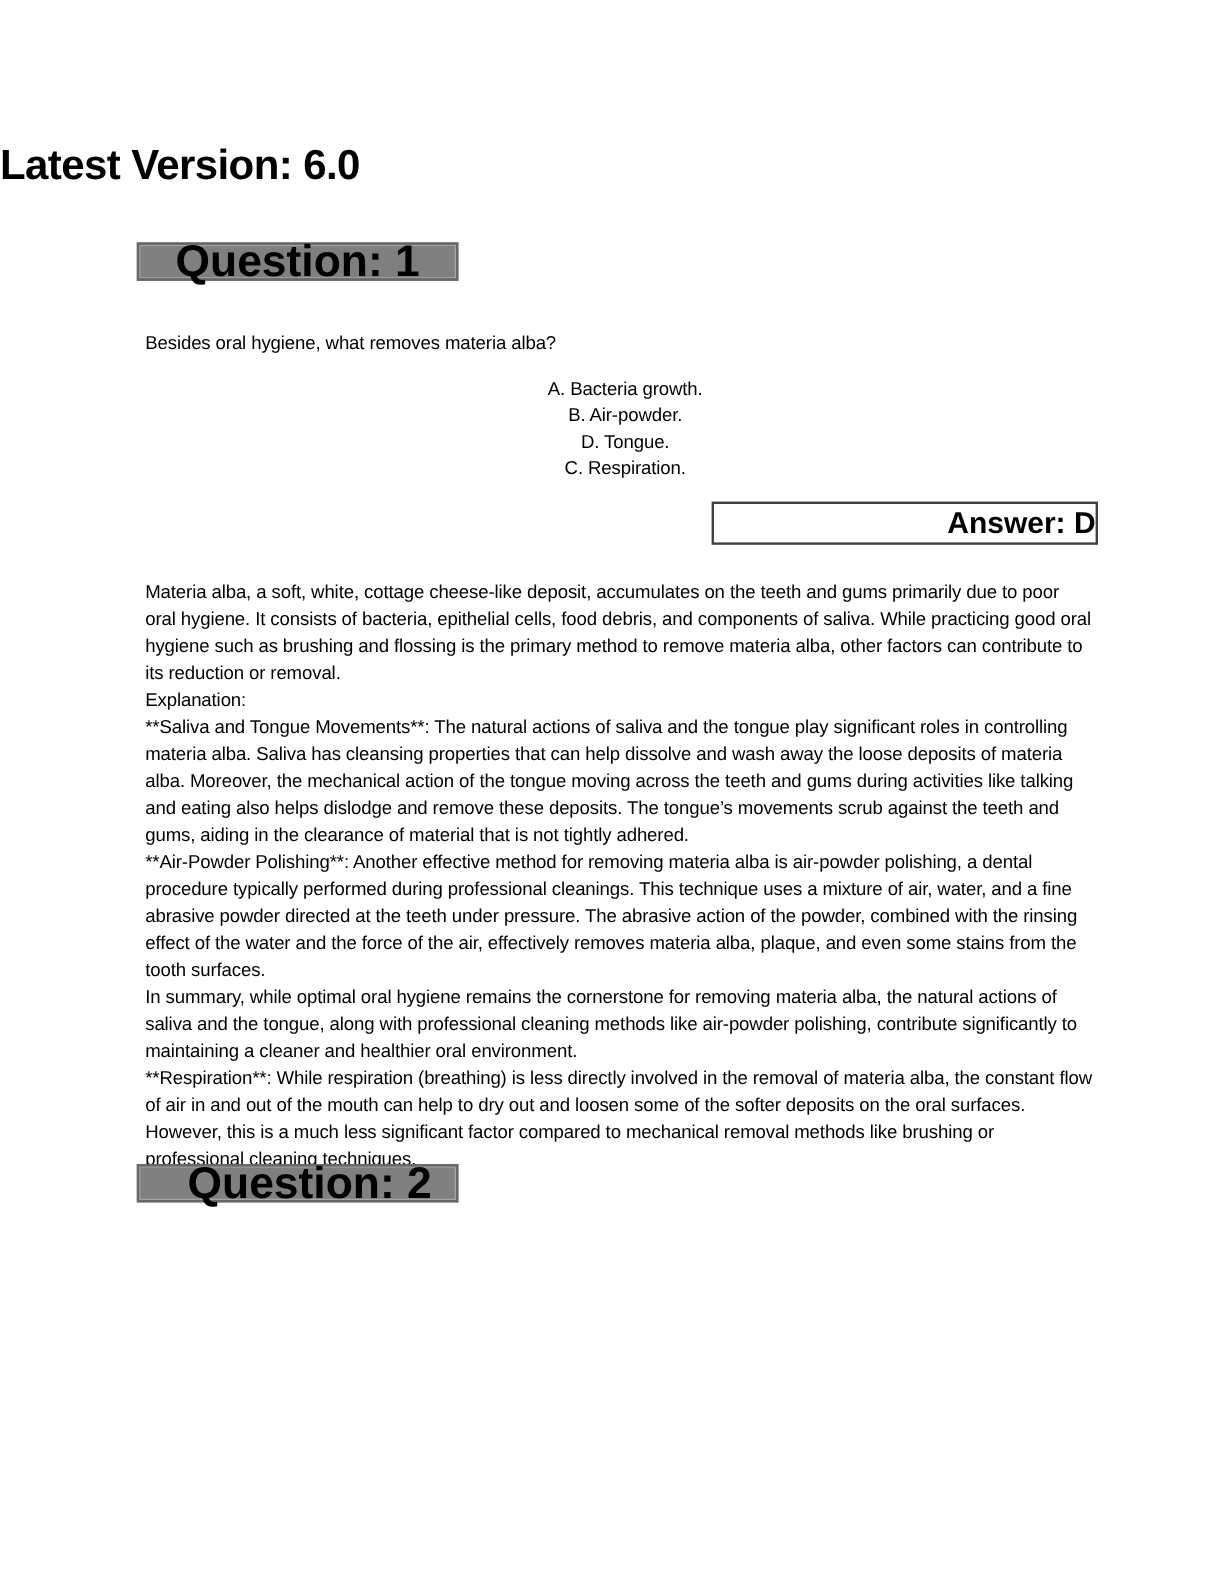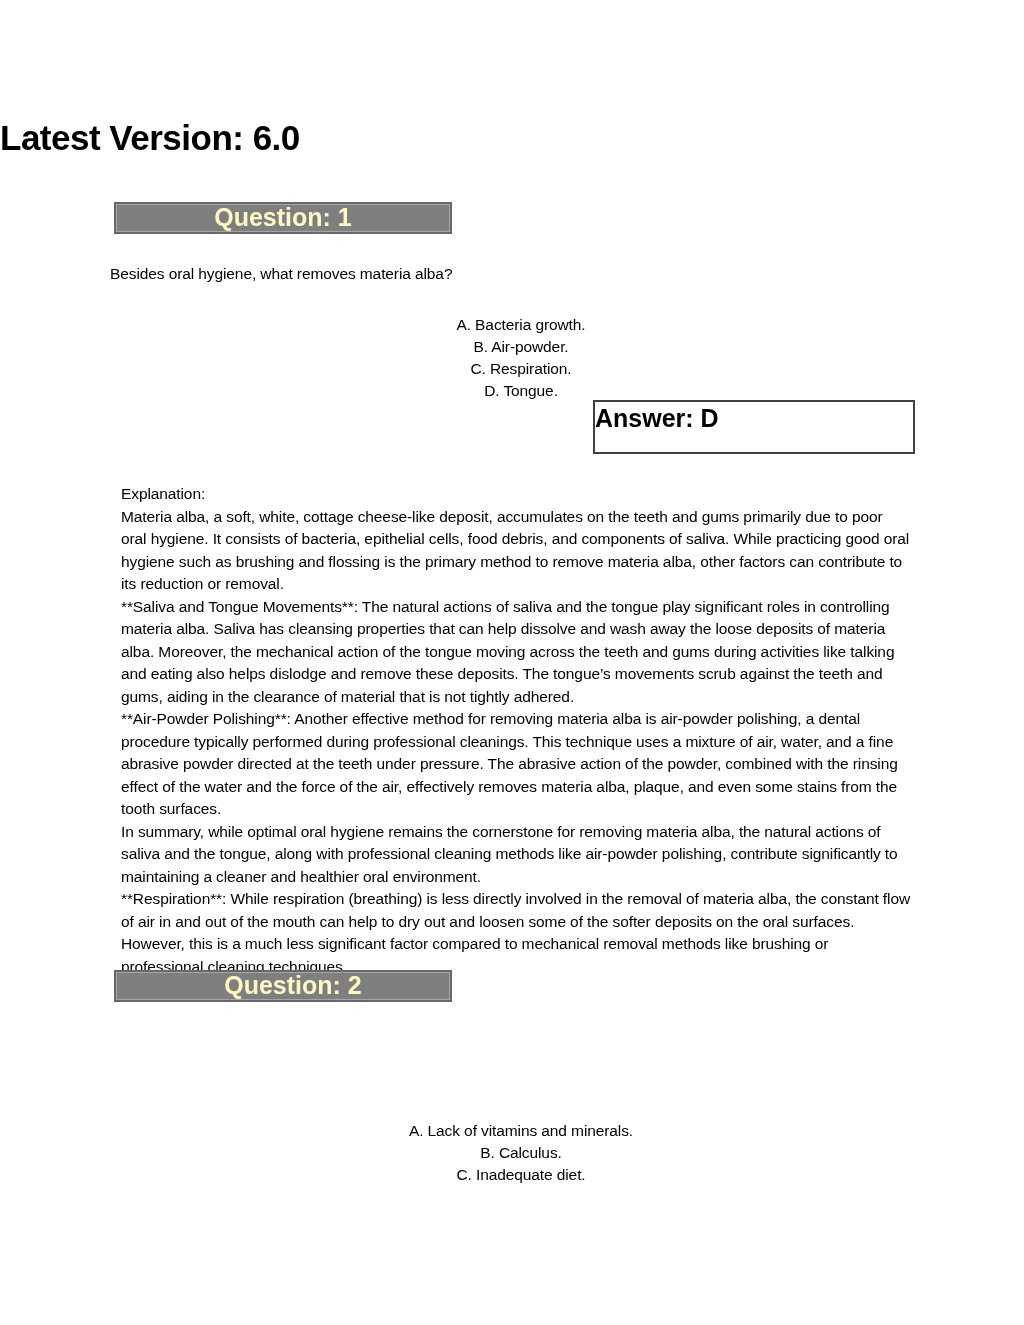--- a/index.html
+++ b/index.html
@@ -16,65 +16,66 @@
     position: absolute;
     top: 118px; left: 0; width: 100%;
     text-align: left;
     font-size: 35px;
     font-weight: 700;
     letter-spacing: -0.5px;
   }
   .qheader {
     position: absolute;
     left: 114px;
-    width: 338px;
+    width: 268px;
     height: 32px;
     background: #7f7f7f;
     border: 2px solid #686868;
     box-shadow: inset 0 0 0 1px #a6a6a6;
     box-sizing: border-box;
-    color: #fef9c3;
-    font-size: 25px;
+    color: #000000;
+    font-size: 37px;
     font-weight: 700;
     text-align: center;
     line-height: 27px;
   }
   .qh1 { top: 202px; }
   .qh2 { top: 970px; padding-left: 20px; }
   .bodytext {
     font-size: 15.5px;
     letter-spacing: -0.1px;
     line-height: 22.5px;
   }
   .qtext {
     position: absolute;
-    left: 110px;
+    left: 121px;
     width: 800px;
+    margin-top: 13px;
   }
   .q1-text { top: 263px; }
   .q2-text { top: 1075px; }
   .options {
     position: absolute;
     left: 121px;
     width: 800px;
     line-height: 22px;
   }
   .q1-options { top: 314px; }
   .q2-options { top: 1120px; }
   .option { white-space: nowrap; text-align: center; }
   .answer-box {
     position: absolute;
-    top: 400px;
+    top: 418px;
     left: 593px;
     width: 322px;
-    height: 54px;
+    height: 36px;
     border: 2px solid #404040;
     box-sizing: border-box;
     background: #ffffff;
-    text-align: left;
+    text-align: right;
     font-size: 25px;
     font-weight: 700;
     line-height: 33px;
   }
   .explanation {
     position: absolute;
     top: 483px;
     left: 121px;
     width: 790px;
   }
@@ -89,41 +90,36 @@
 
   <div class="qheader qh1">
     <span>Question: 1</span>
   </div>
 
   <div class="qtext bodytext q1-text">Besides oral hygiene, what removes materia alba?</div>
 
   <div class="options bodytext q1-options">
     <div class="option">A. Bacteria growth.</div>
     <div class="option">B. Air-powder.</div>
+    <div class="option">D. Tongue.</div>
     <div class="option">C. Respiration.</div>
-    <div class="option">D. Tongue.</div>
   </div>
 
   <div class="answer-box">
     <span>Answer: D</span>
   </div>
 
   <div class="explanation bodytext">
+    <p>Materia alba, a soft, white, cottage cheese-like deposit, accumulates on the teeth and gums primarily due to poor oral hygiene. It consists of bacteria, epithelial cells, food debris, and components of saliva. While practicing good oral hygiene such as brushing and flossing is the primary method to remove materia alba, other factors can contribute to its reduction or removal.</p>
     <p>Explanation:</p>
-    <p>Materia alba, a soft, white, cottage cheese-like deposit, accumulates on the teeth and gums primarily due to poor oral hygiene. It consists of bacteria, epithelial cells, food debris, and components of saliva. While practicing good oral hygiene such as brushing and flossing is the primary method to remove materia alba, other factors can contribute to its reduction or removal.</p>
     <p>**Saliva and Tongue Movements**: The natural actions of saliva and the tongue play significant roles in controlling materia alba. Saliva has cleansing properties that can help dissolve and wash away the loose deposits of materia alba. Moreover, the mechanical action of the tongue moving across the teeth and gums during activities like talking and eating also helps dislodge and remove these deposits. The tongue’s movements scrub against the teeth and gums, aiding in the clearance of material that is not tightly adhered.</p>
     <p>**Air-Powder Polishing**: Another effective method for removing materia alba is air-powder polishing, a dental procedure typically performed during professional cleanings. This technique uses a mixture of air, water, and a fine abrasive powder directed at the teeth under pressure. The abrasive action of the powder, combined with the rinsing effect of the water and the force of the air, effectively removes materia alba, plaque, and even some stains from the tooth surfaces.</p>
     <p>In summary, while optimal oral hygiene remains the cornerstone for removing materia alba, the natural actions of saliva and the tongue, along with professional cleaning methods like air-powder polishing, contribute significantly to maintaining a cleaner and healthier oral environment.</p>
     <p>**Respiration**: While respiration (breathing) is less directly involved in the removal of materia alba, the constant flow of air in and out of the mouth can help to dry out and loosen some of the softer deposits on the oral surfaces. However, this is a much less significant factor compared to mechanical removal methods like brushing or professional cleaning techniques.</p>
   </div>
 
   <div class="qheader qh2">
     <span>Question: 2</span>
   </div>
 
 
-  <div class="options bodytext q2-options">
-    <div class="option">A. Lack of vitamins and minerals.</div>
-    <div class="option">B. Calculus.</div>
-    <div class="option">C. Inadequate diet.</div>
-  </div>
 
 </div>
 
 </body></html>

